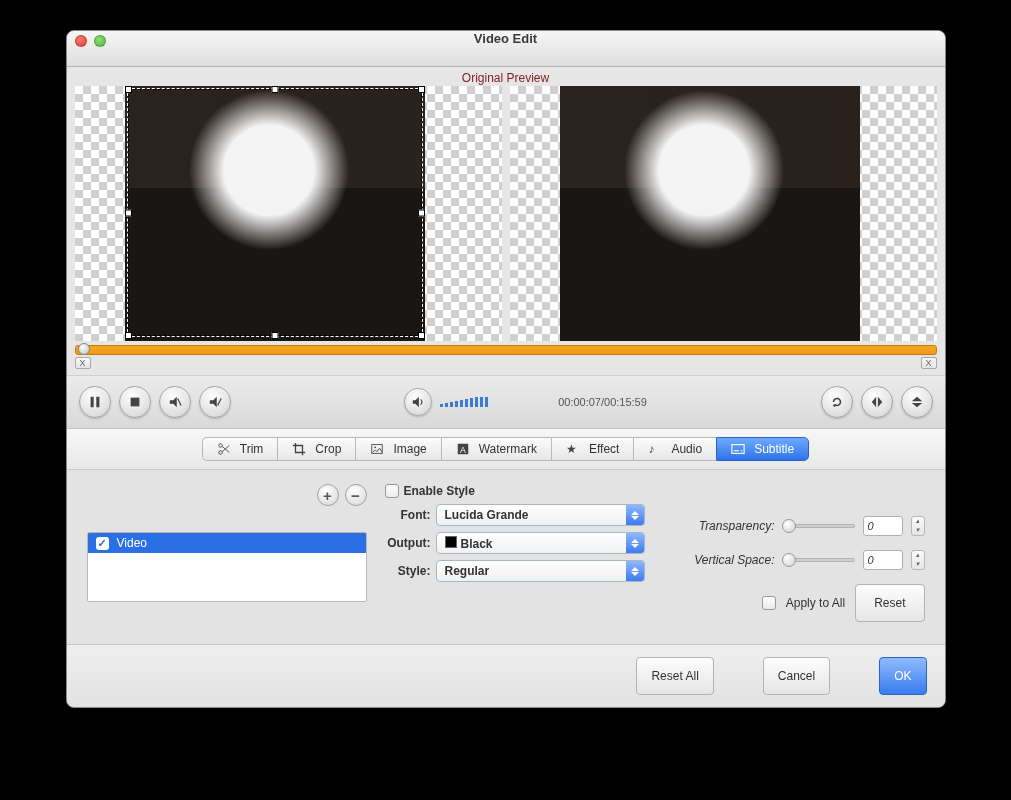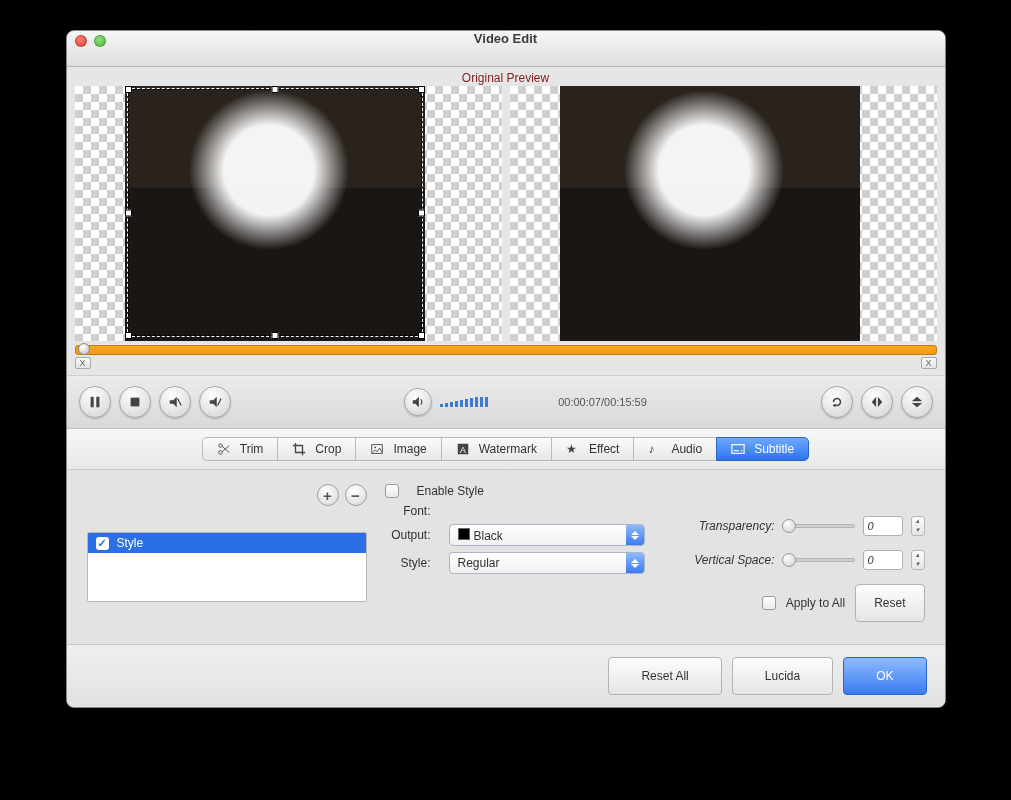--- a/index.html
+++ b/index.html
@@ -267,22 +267,23 @@
     font-size: 11px;
     display:flex; align-items:center; justify-content:center;
     font-weight:bold;
   }
   
   .form-col {
     font-size: 12px;
     color: #333;
   }
   .form-row {
-    display:flex; align-items:center; gap:18px;
+    display:flex; align-items:center; gap:5px;
     margin-bottom: 6px;
+    font-weight: bold;
   }
   .form-row label { width: 46px; text-align: right; }
   .checkbox {
     width: 14px; height: 14px;
     border: 1px solid #9a9a9a;
     border-radius: 3px;
     background: linear-gradient(#fff,#eaeaea);
   }
   .combo {
     flex: 1;
@@ -372,21 +373,21 @@
     cursor:pointer;
   }
   
   .footer {
     background: linear-gradient(#efefef,#e2e2e2);
     padding: 12px 18px;
     display:flex;
     justify-content:flex-end;
     gap:10px;
   }
-  .footer .btn { padding: 0 32px; }
+  .footer .btn { padding: 0 14px; margin-left: 39px; }
   .btn.primary {
     background: linear-gradient(#8ebbff,#3b7bf0);
     border-color:#2c63c4;
     color:#fff;
   }
 </style>
 </head>
 <body>
 
 <div class="window">
@@ -554,32 +555,36 @@
 
     <div class="subtitle-list-col">
       <div class="list-toolbar">
         <div class="circ-btn">+</div>
         <div class="circ-btn">−</div>
       </div>
       <div style="height:20px"></div>
       <div class="subtitle-list">
         <div class="row">
           <div class="check">✓</div>
-          <span>Style</span>
+          <span>Video</span>
         </div>
       </div>
     </div>
 
     <div class="form-col">
       <div class="form-row">
         <div class="checkbox"></div>
         <span>Enable Style</span>
       </div>
       <div class="form-row">
         <label>Font:</label>
+        <div class="combo">
+          <span>Lucida Grande</span>
+          <div class="caps"></div>
+        </div>
       </div>
       <div class="form-row">
         <label>Output:</label>
         <div class="combo">
           <span><span class="color-swatch"></span><span>Black</span></span>
           <div class="caps"></div>
         </div>
       </div>
       <div class="form-row">
         <label>Style:</label>
@@ -626,20 +631,20 @@
       </div>
     </div>
 
   </div>
 
   <div class="footer">
     <div class="btn">
         <span>Reset All</span>
       </div>
     <div class="btn">
-        <span>Lucida</span>
+        <span>Cancel</span>
       </div>
     <div class="btn primary">
         <span>OK</span>
       </div>
   </div>
 
 </div>
 
 </body></html>

